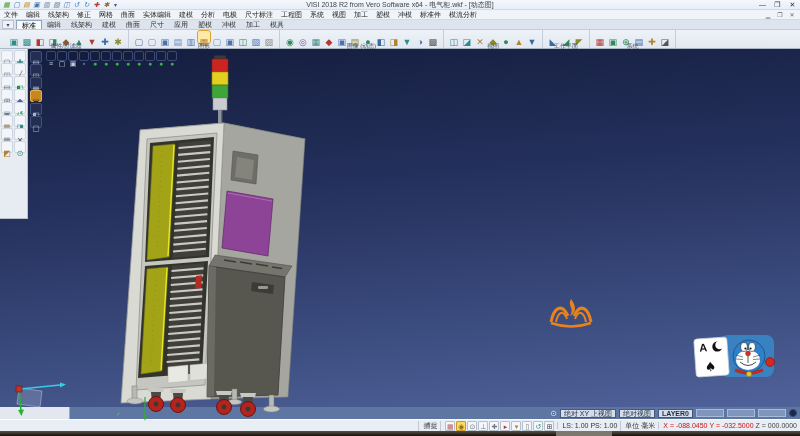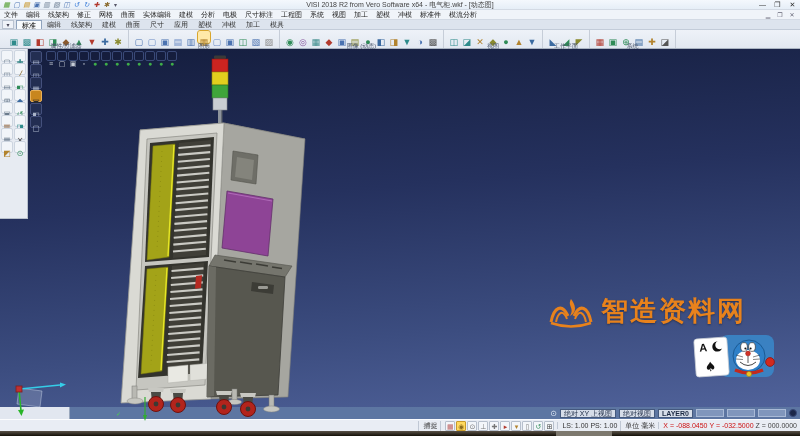--- a/index.html
+++ b/index.html
@@ -413,21 +413,20 @@
 
       <div class="watermark">
         <svg width="48" height="36" viewBox="0 0 48 36">
           <path d="M4,29 C7,14 15,10 21,23" stroke="#e8821c" stroke-width="3" fill="none"></path>
           <path d="M9,29 C11,19 16,16 20,26" stroke="#e8821c" stroke-width="2" fill="none"></path>
           <path d="M44,29 C41,14 33,10 27,23" stroke="#e8821c" stroke-width="3" fill="none"></path>
           <path d="M39,29 C37,19 32,16 28,26" stroke="#e8821c" stroke-width="2" fill="none"></path>
           <path d="M24,6 C20,13 28,15 23,23 C31,19 28,11 24,6 Z" fill="#e8821c"></path>
           <path d="M4,30 Q24,37 44,30" stroke="#e8821c" stroke-width="2.4" fill="none"></path>
         </svg>
-        <span class="wm-text">智造资料网</span>
       </div>
 
       <svg class="sticker-svg" width="86" height="50" viewBox="0 0 86 50">
         <rect x="28" y="4" width="54" height="42" rx="8" fill="#3a86c8" opacity="0.9"></rect>
         <g transform="rotate(-4 20 26)">
           <rect x="3" y="7" width="33" height="38" rx="3" fill="#ffffff" stroke="#c9ced6" stroke-width="0.8"></rect>
           <text x="8" y="20" font-size="11" font-weight="bold" fill="#111" font-family="Liberation Sans, sans-serif">A</text>
           <circle cx="26" cy="16" r="5" fill="#111"></circle>
           <circle cx="28.5" cy="14.5" r="4.4" fill="#fff"></circle>
           <text x="12" y="40" font-size="13" fill="#111" font-family="DejaVu Sans, sans-serif">♠</text>

